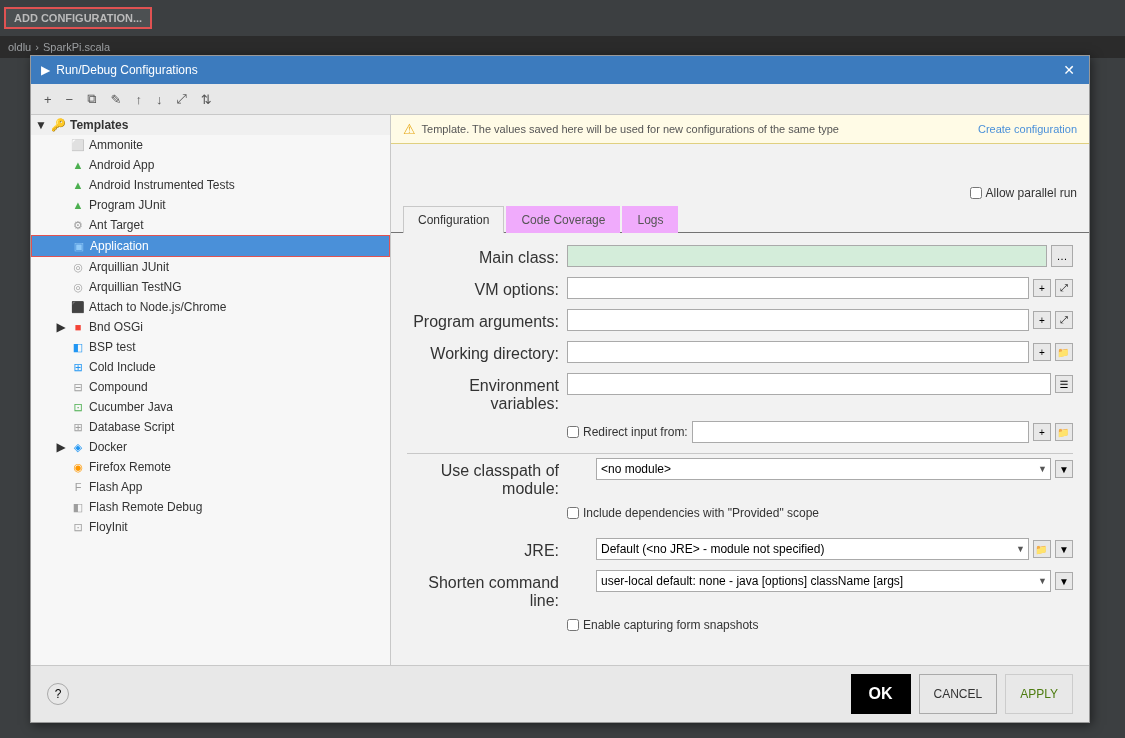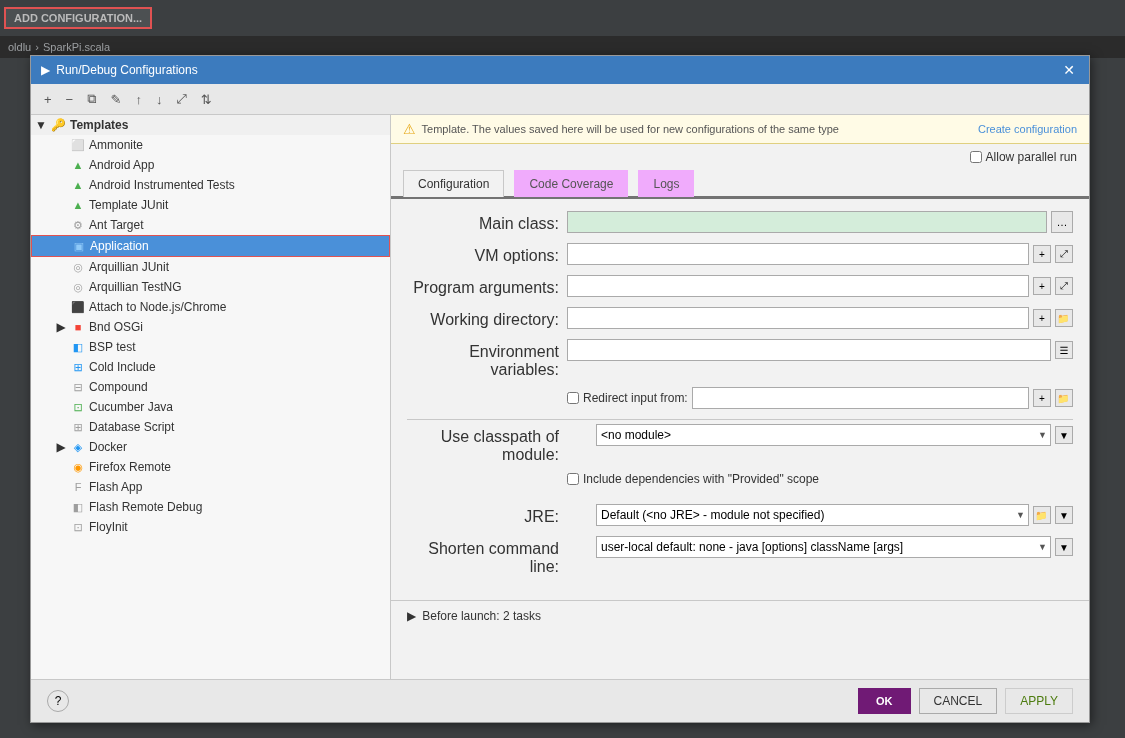--- a/index.html
+++ b/index.html
@@ -202,28 +202,29 @@
     .create-link { color: #4a90d9; cursor: pointer; font-size: 11px; }
 
     
     .parallel-row {
       padding: 6px 12px;
       display: flex;
       align-items: flex-end;
       justify-content: flex-end;
       gap: 6px;
       background: #f2f2f2;
+      margin-top: 36px;
     }
 
     
     .config-tabs {
       display: flex;
-      gap: 8px;
+      gap: 0;
       padding: 0 12px;
-      border-bottom: 3px solid #737373;
+      border-bottom: 1px solid #737373;
       background: #f2f2f2;
     }
     .config-tab {
       padding: 6px 14px;
       cursor: pointer;
       font-size: 12px;
       color: #555;
       border: 1px solid transparent;
       border-bottom: none;
       margin-bottom: -1px;
@@ -368,25 +369,25 @@
       padding: 8px 16px;
       display: flex;
       align-items: center;
       justify-content: space-between;
     }
     .footer-right {
       display: flex;
       gap: 8px;
     }
     .btn-ok {
-      background: #701a75;
+      background: #000000;
       color: white;
       border: none;
-      padding: 5px 18px;
-      font-size: 11px;
+      padding: 11px 18px;
+      font-size: 16px;
       cursor: pointer;
       font-weight: bold;
     }
     .btn-cancel {
       background: #e8e8e8;
       color: #333;
       border: 1px solid #aaa;
       padding: 5px 14px;
       font-size: 12px;
       cursor: pointer;
@@ -481,21 +482,21 @@
 
       <div class="tree-item tree-indent-1">
         <span class="expand-arrow"></span>
         <span class="tree-icon ico-green">▲</span>
         <span>Android Instrumented Tests</span>
       </div>
 
       <div class="tree-item tree-indent-1">
         <span class="expand-arrow"></span>
         <span class="tree-icon ico-green">▲</span>
-        <span>Template JUnit</span>
+        <span>Program JUnit</span>
       </div>
 
       <div class="tree-item tree-indent-1">
         <span class="expand-arrow"></span>
         <span class="tree-icon ico-gray">⚙</span>
         <span>Ant Target</span>
       </div>
 
       <div class="tree-item tree-indent-1 selected">
         <span class="expand-arrow"></span>
@@ -706,20 +707,29 @@
         <div class="form-row">
           <div class="form-label">Shorten command line:</div>
           <div class="form-control">
             <div class="select-wrapper" style="flex:1;">
               <div class="dropdown-display">user-local default: none - java [options] className [args]</div>
             </div>
             <button class="icon-btn-sm">▼</button>
           </div>
         </div>
 
+        <div class="form-row">
+          <div class="form-label"></div>
+          <div class="form-control">
+            <label class="checkbox-label">
+              <input type="checkbox" style="">
+              <span>Enable capturing form snapshots</span>
+            </label>
+          </div>
+        </div>
 
       </div>
 
       <div class="before-launch">
         <div class="before-launch-header">
           <span>▶</span>
           <span>Before launch: 2 tasks</span>
         </div>
       </div>
 

